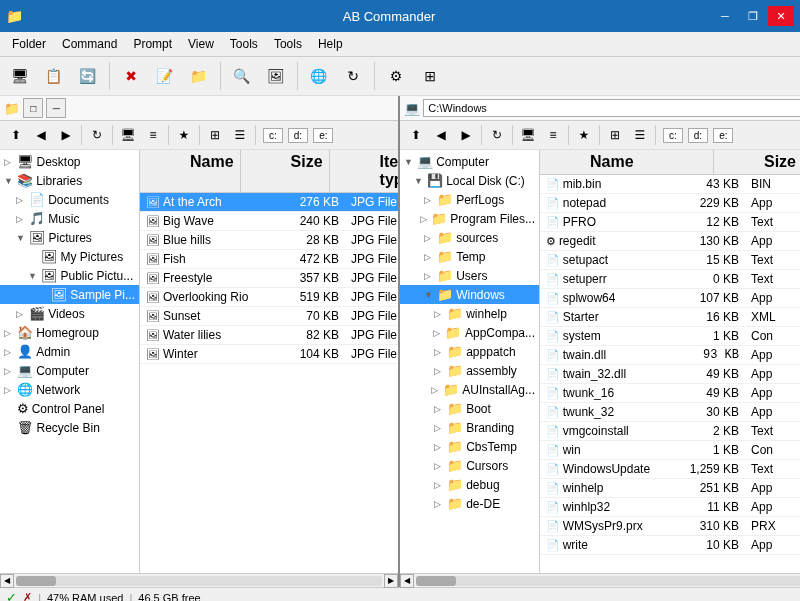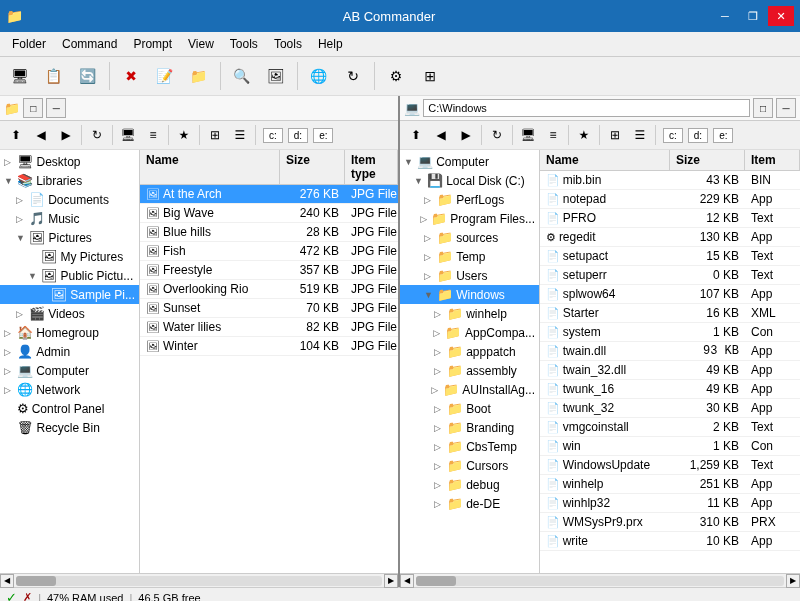--- a/index.html
+++ b/index.html
@@ -158,22 +158,23 @@
       border-bottom: 1px solid #ccc;
       background: #f0f0f0;
       position: sticky;
       top: 0;
       z-index: 1;
     }
     .file-col-header {
       padding: 3px 6px;
       border-right: 1px solid #ccc;
       font-weight: bold;
-      font-size: 12px;
+      font-size: 16px;
       cursor: pointer;
+      margin-left: 44px;
     }
     .file-row {
       display: flex;
       align-items: center;
       border-bottom: 1px solid #f0f0f0;
       cursor: pointer;
     }
     .file-row.selected { background: #3399ff; color: white; }
     .file-cell {
       padding: 2px 6px;

